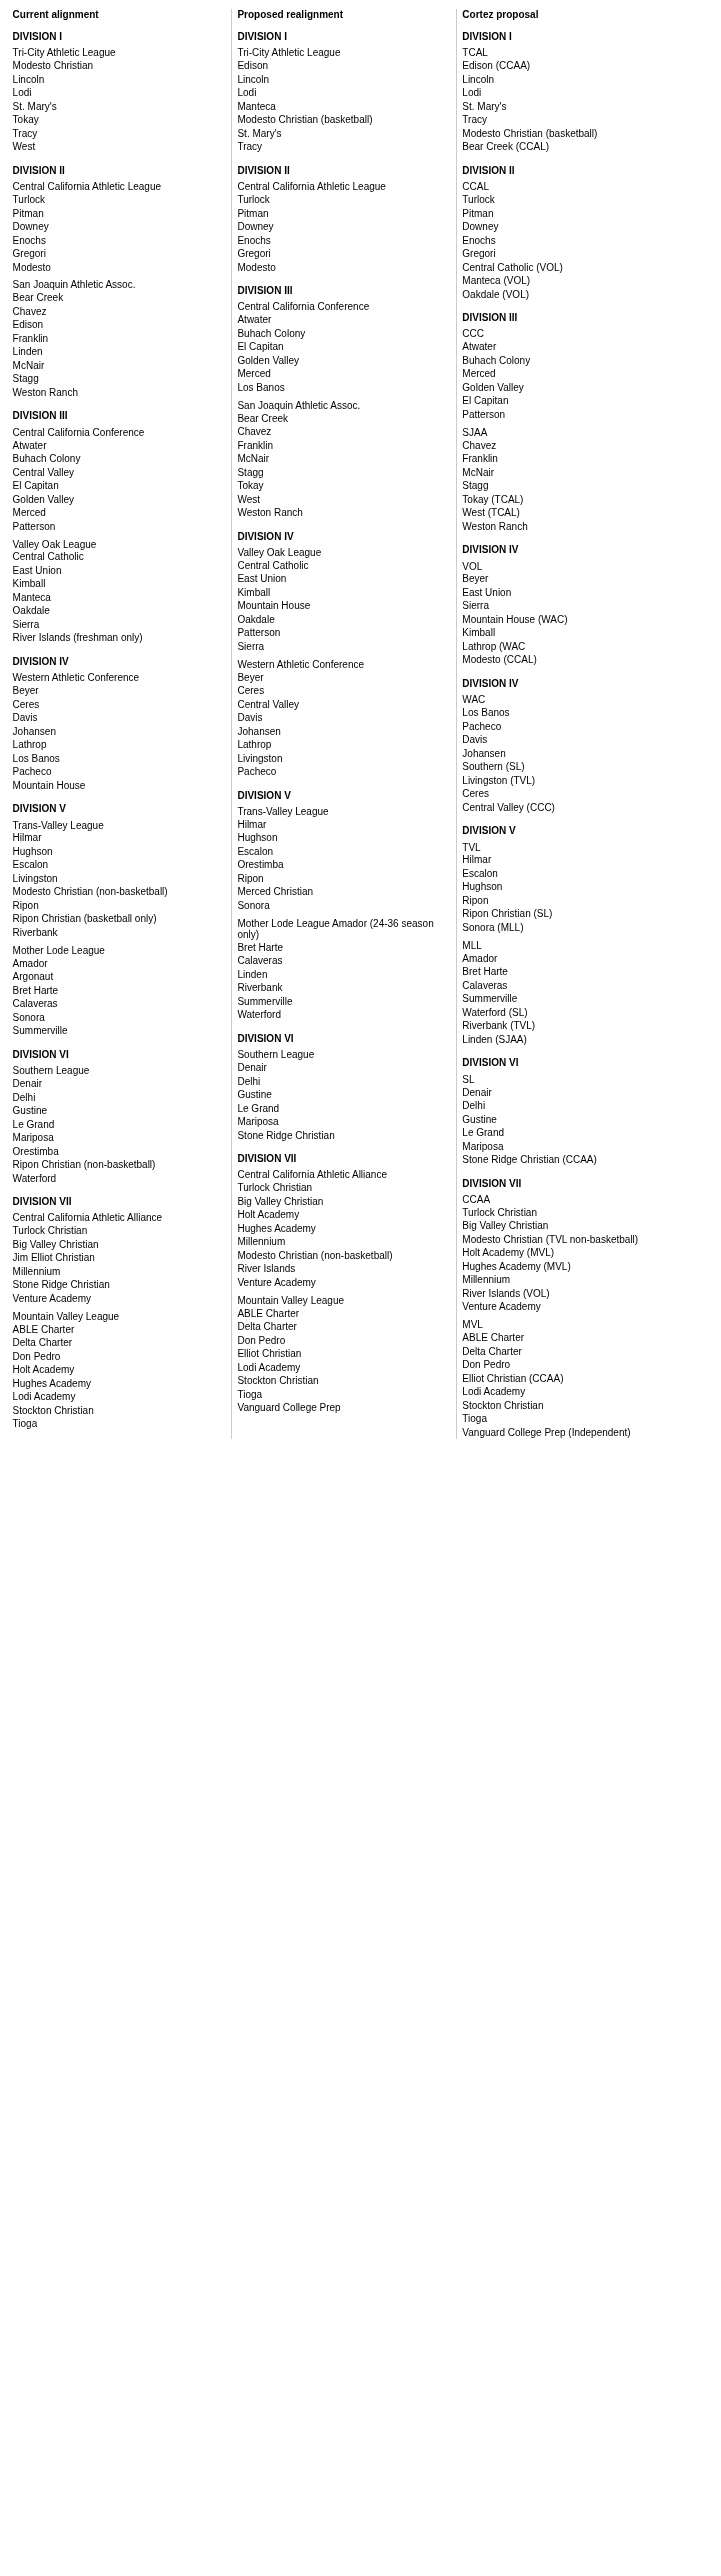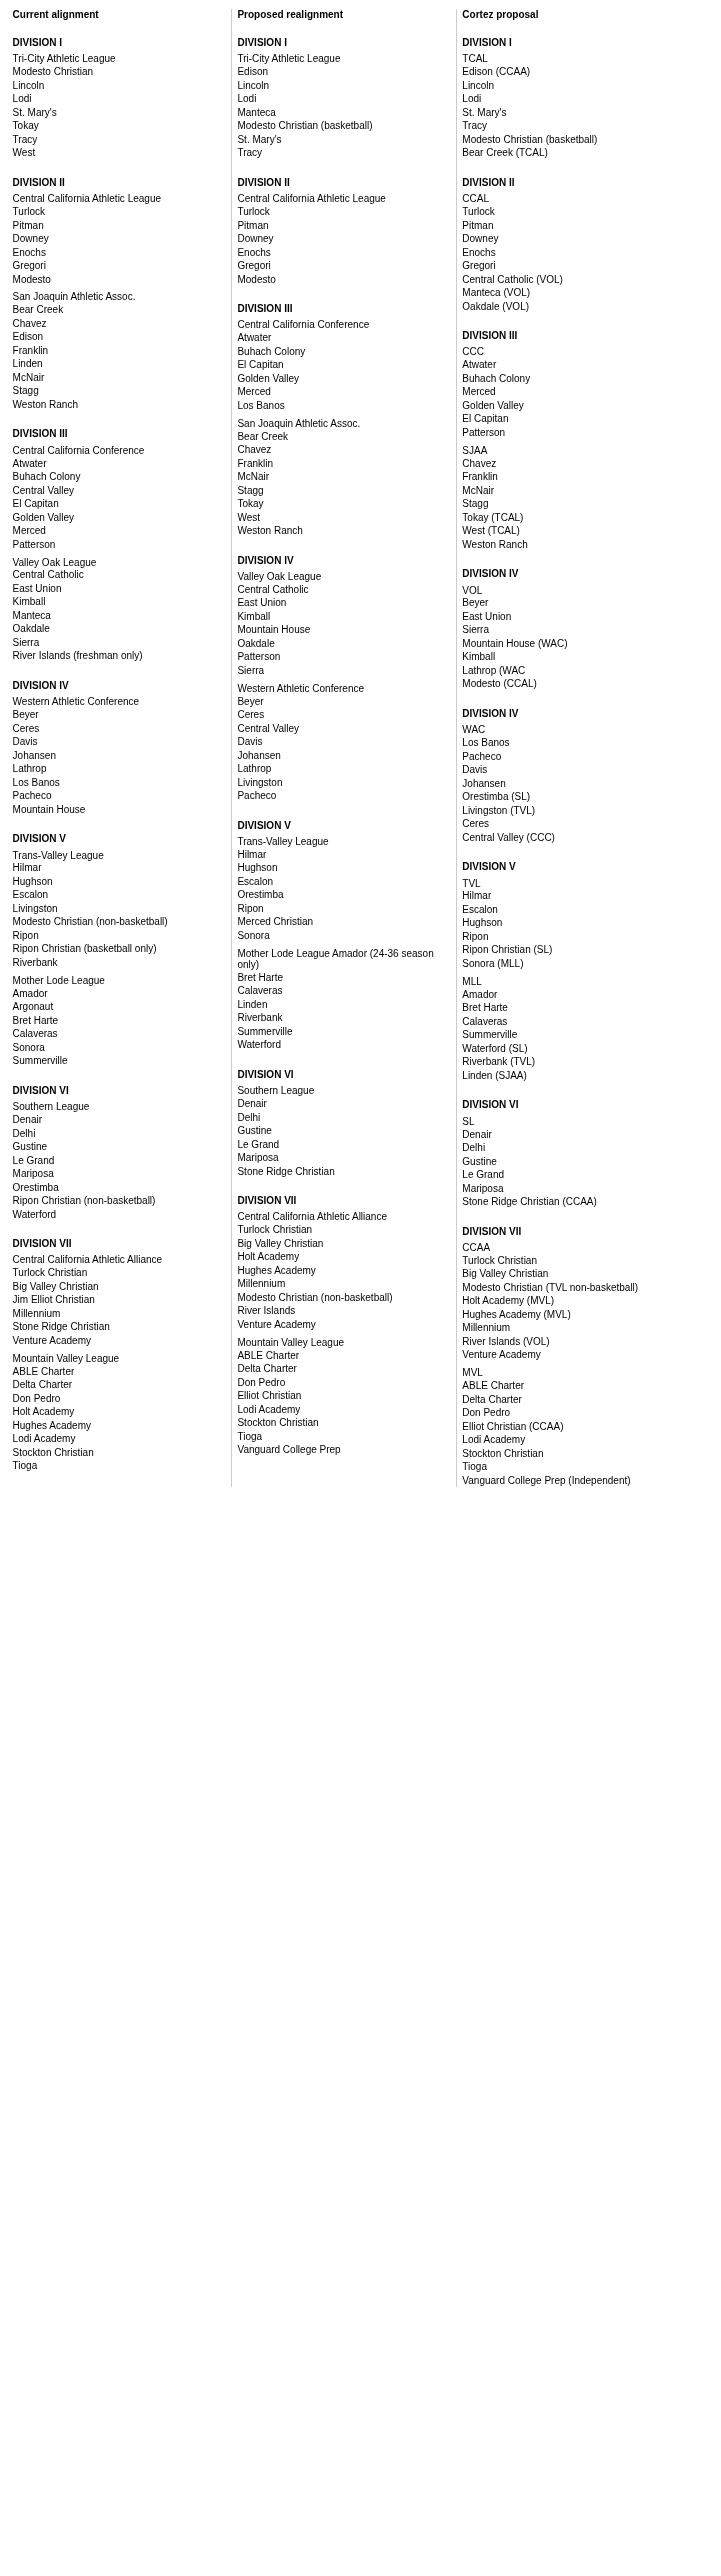--- a/index.html
+++ b/index.html
@@ -27,21 +27,21 @@
       border-right: none;
     }
     .col-header {
       font-weight: bold;
       font-size: 10px;
       margin-bottom: 3.6px;
     }
     .division-label {
       font-weight: bold;
       font-size: 10px;
-      margin-top: 17px;
+      margin-top: 11px;
       margin-bottom: 0.9px;
     }
     .league-label {
       font-size: 10px;
       margin-top: 5.4px;
       margin-bottom: 0.9px;
     }
     .item {
       font-size: 10px;
       line-height: 1.35;
@@ -253,21 +253,21 @@
       <div class="col">
         <div class="col-header">Cortez proposal</div>
         <div class="division-label">DIVISION I</div>
         <div class="league-label">TCAL</div>
         <div class="item">Edison (CCAA)</div>
         <div class="item">Lincoln</div>
         <div class="item">Lodi</div>
         <div class="item">St. Mary's</div>
         <div class="item">Tracy</div>
         <div class="item">Modesto Christian (basketball)</div>
-        <div class="item">Bear Creek (TCAL)</div>
+        <div class="item">Bear Creek (CCAL)</div>
         <div class="division-label">DIVISION II</div>
         <div class="league-label">CCAL</div>
         <div class="item">Turlock</div>
         <div class="item">Pitman</div>
         <div class="item">Downey</div>
         <div class="item">Enochs</div>
         <div class="item">Gregori</div>
         <div class="item">Central Catholic (VOL)</div>
         <div class="item">Manteca (VOL)</div>
         <div class="item">Oakdale (VOL)</div>
@@ -295,21 +295,21 @@
         <div class="item">Mountain House (WAC)</div>
         <div class="item">Kimball</div>
         <div class="item">Lathrop (WAC</div>
         <div class="item">Modesto (CCAL)</div>
         <div class="division-label">DIVISION IV</div>
         <div class="league-label">WAC</div>
         <div class="item">Los Banos</div>
         <div class="item">Pacheco</div>
         <div class="item">Davis</div>
         <div class="item">Johansen</div>
-        <div class="item">Orestimba (SL)</div>
+        <div class="item">Southern (SL)</div>
         <div class="item">Livingston (TVL)</div>
         <div class="item">Ceres</div>
         <div class="item">Central Valley (CCC)</div>
         <div class="division-label">DIVISION V</div>
         <div class="league-label">TVL</div>
         <div class="item">Hilmar</div>
         <div class="item">Escalon</div>
         <div class="item">Hughson</div>
         <div class="item">Ripon</div>
         <div class="item">Ripon Christian (SL)</div>

